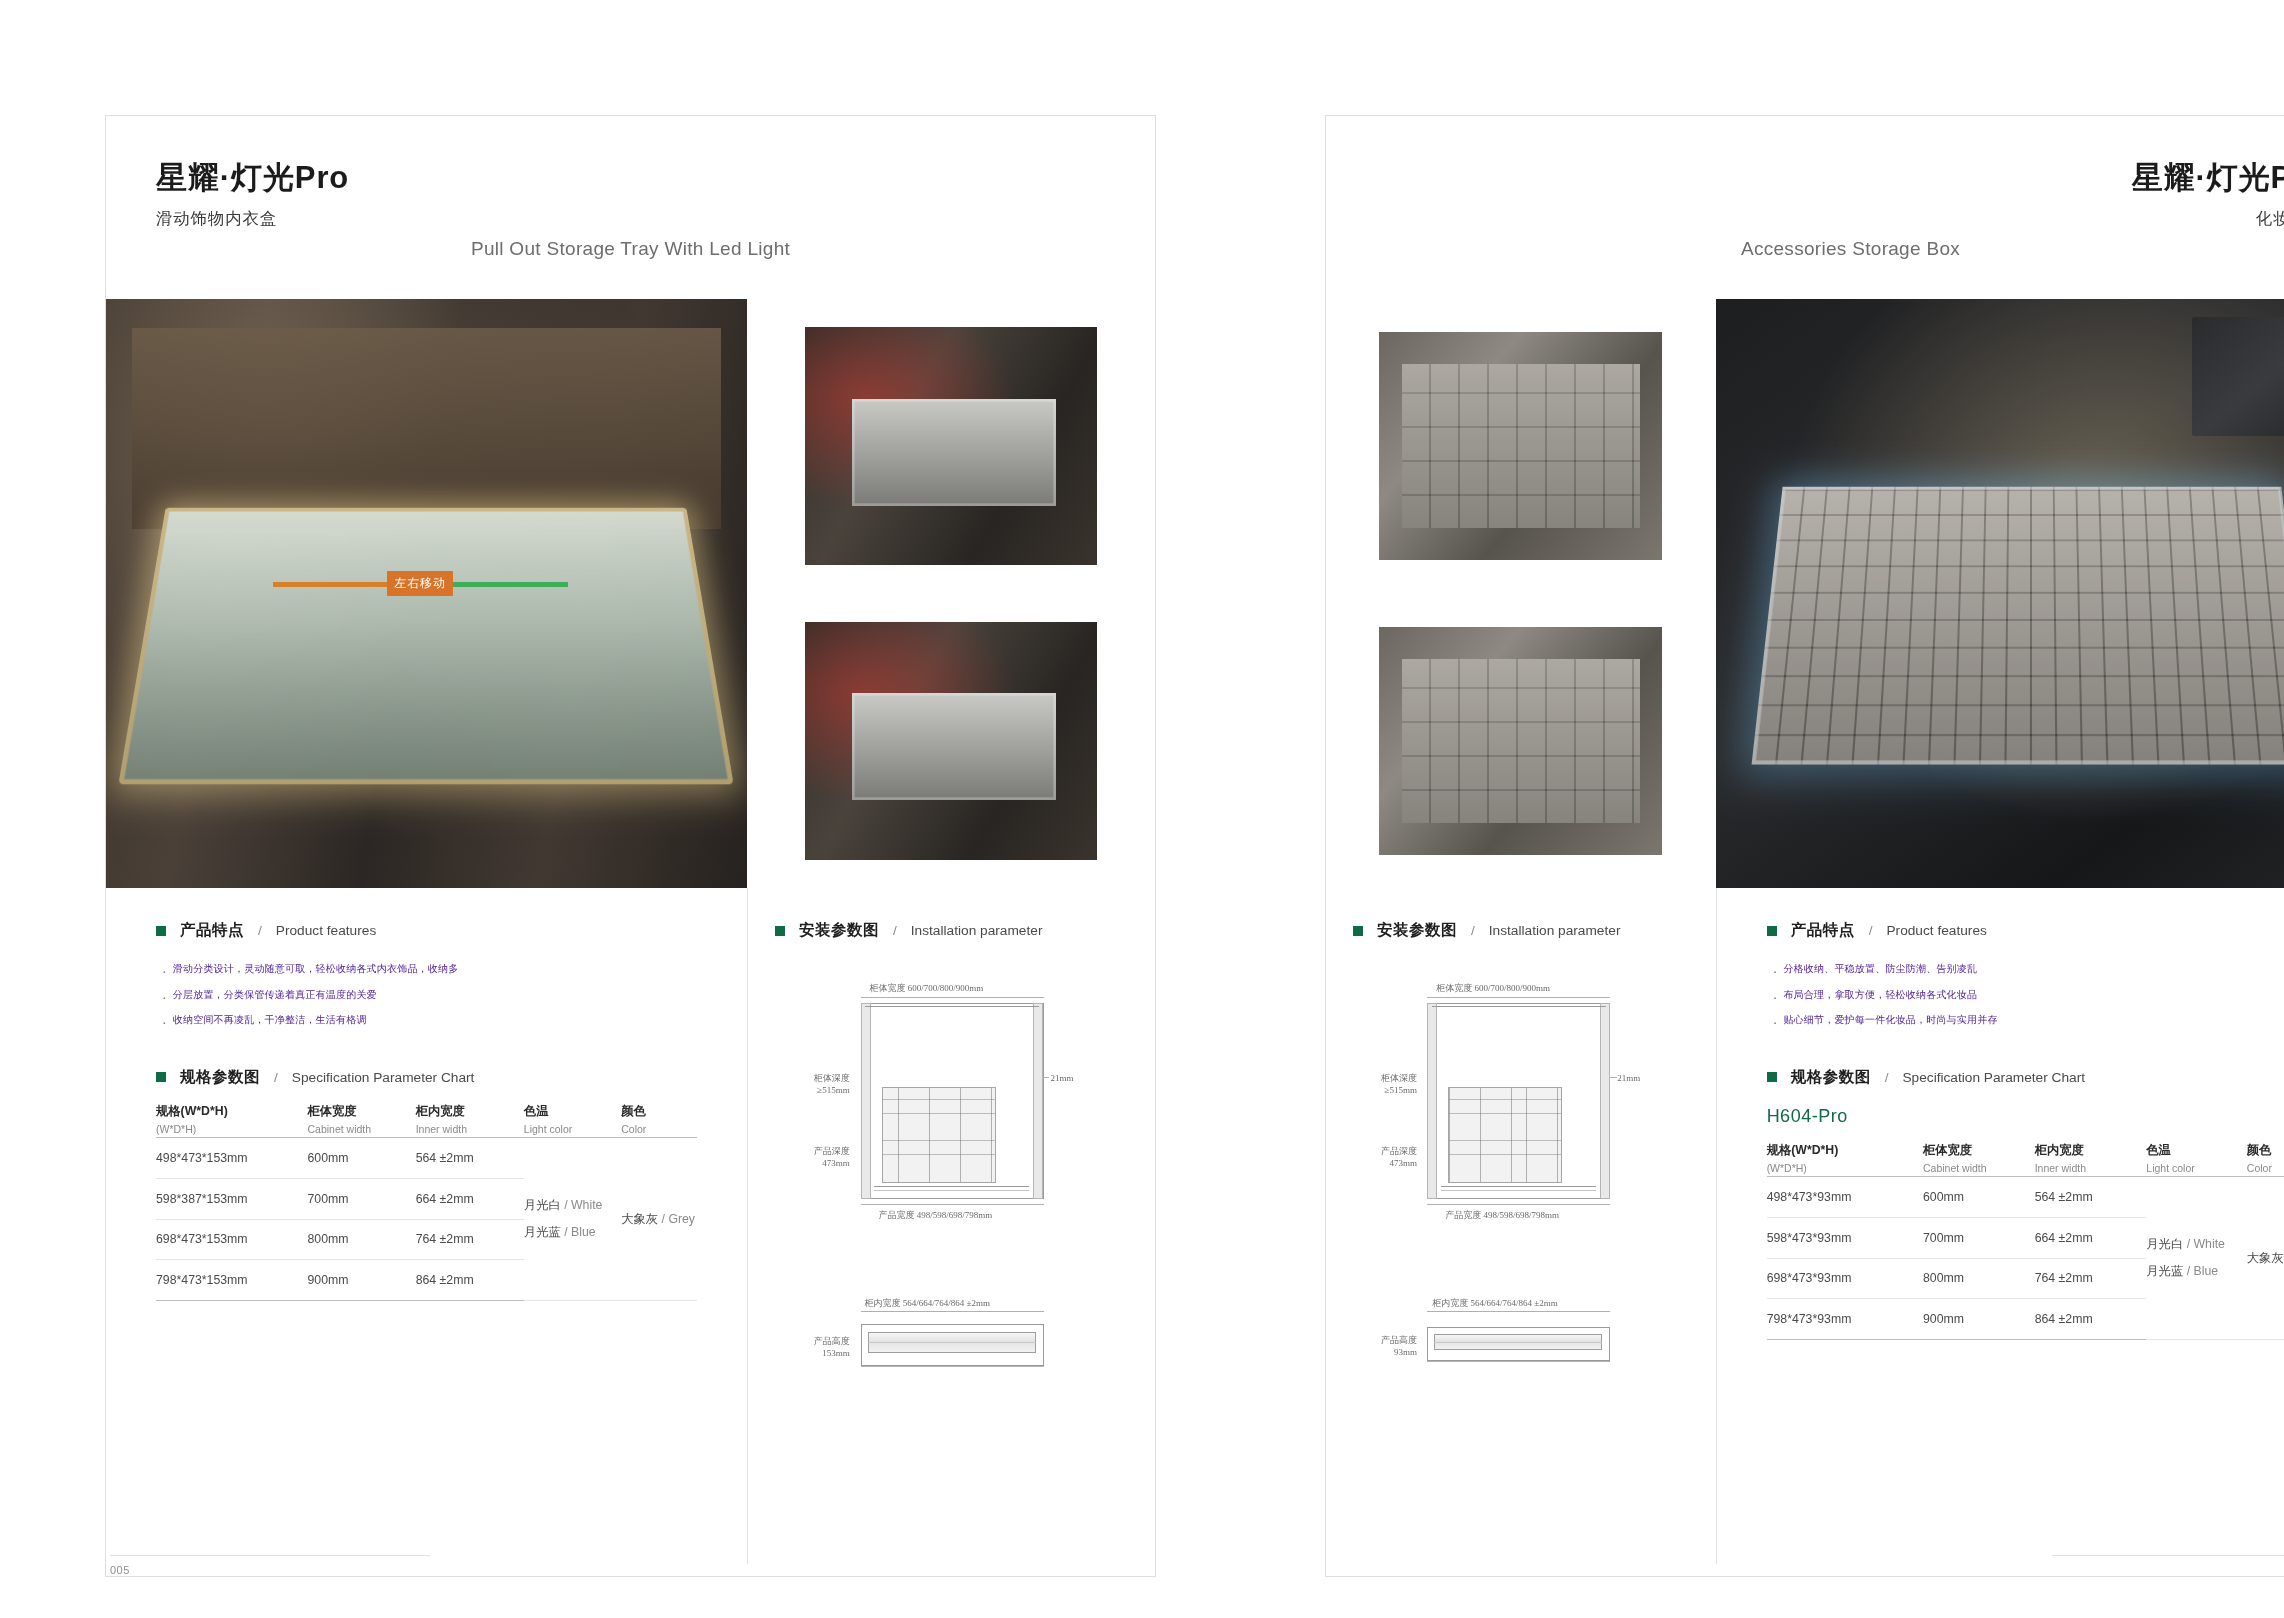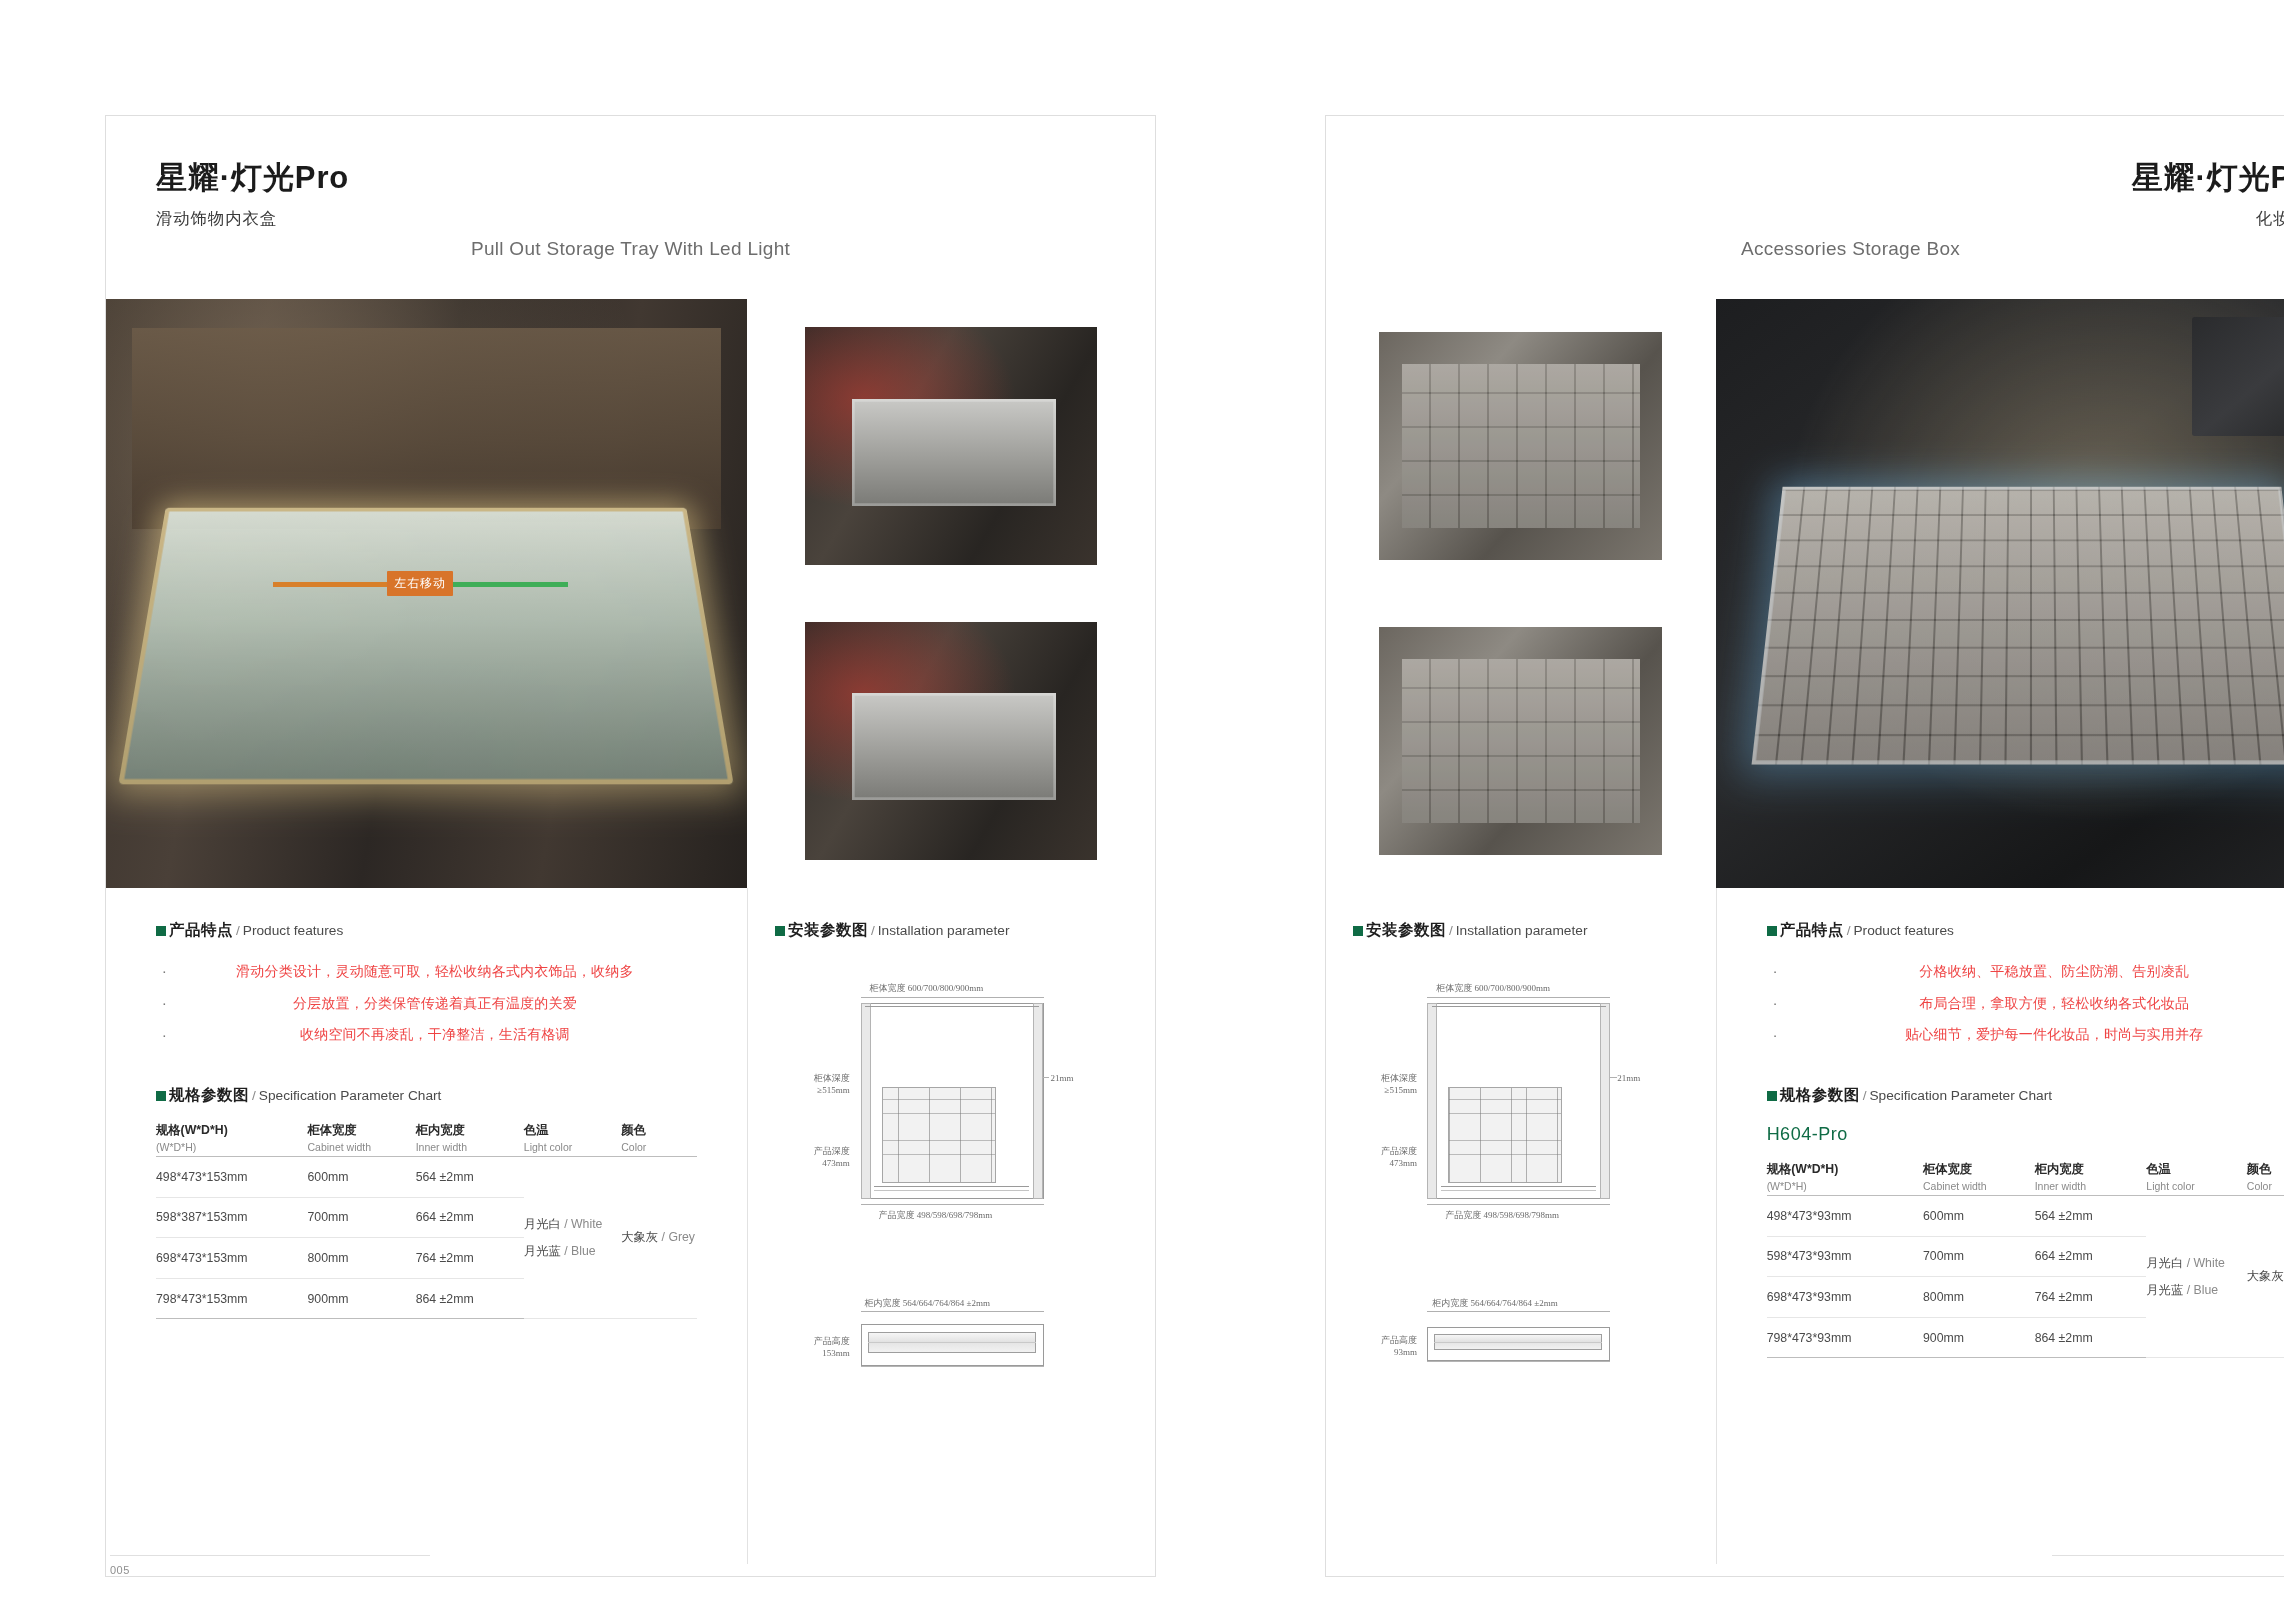--- a/index.html
+++ b/index.html
@@ -111,30 +111,30 @@
   }
   .ph-bag{
     background: linear-gradient(140deg,#2a2b2d 0%, #3a3b3e 50%, #222324 100%);
   }
 
   
   .content { display: flex; height: 676px; }
   .col { position: relative; padding: 32px 0 0 0; }
   .col-rule { border-left: 1.4px solid #e2e2e2; }
 
-  .sec-head { display: flex; align-items: center; gap: 3px; padding: 0 50px; }
+  .sec-head { display: flex; align-items: center; gap: 14px; padding: 0 50px; }
   .sq { width: 10px; height: 10px; background: #0f6b45; display:inline-block; }
   .sec-title-cn { font-size: 15.5px; font-weight: 700; color: #1f1f1f; letter-spacing: 0.5px; }
   .sec-sep { font-size: 13.7px; color: #8a8a8a; }
   .sec-title-en { font-size: 13.7px; color: #4a4a4a; }
 
   .bullets { padding: 20px 50px 0 54px; }
   .bullets li {
-    list-style: none; font-size: 14px; color: #ef4444; line-height: 1.55;
-    margin-bottom: 10px; position: relative; padding-left: 12.8px; letter-spacing: 0.2px; text-align: center;
+    list-style: none; font-size: 10px; color: #4c1d95; line-height: 1.55;
+    margin-bottom: 10px; position: relative; padding-left: 12.8px; letter-spacing: 0.2px;
   }
   .bullets li::before {
     content: "·"; position: absolute; left: 1.8px; top: -1.8px; font-size: 15.5px; color: #7a7a7a;
   }
 
   .model { padding: 18px 50px 0 50px; font-size: 18px; color: #0f6b45; letter-spacing: 0.5px; }
 
   table.spec { margin: 15.5px 50px 0 50px; border-collapse: collapse; width: calc(100% - 100px); }
   table.spec thead th {
     text-align: left; font-size: 12.3px; font-weight: 700; color: #2a2a2a;

